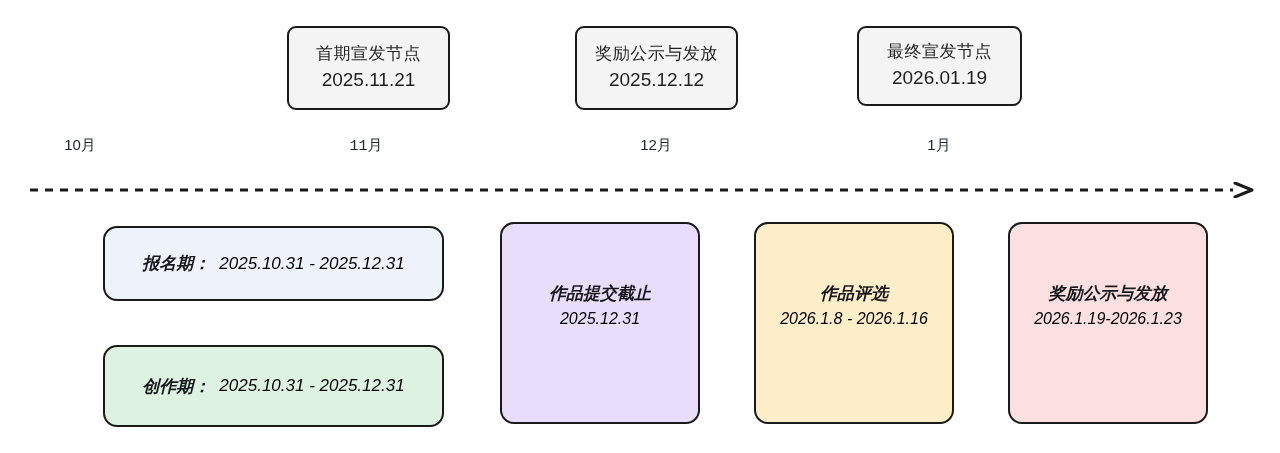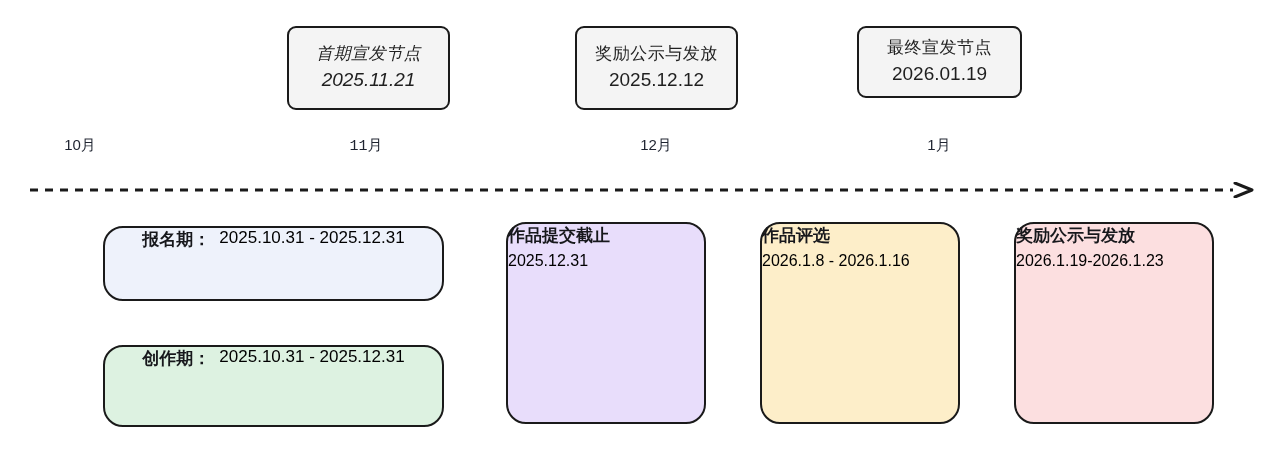--- a/index.html
+++ b/index.html
@@ -59,25 +59,26 @@
     top: 182px;
     width: 1228px;
     height: 16px;
   }
 
   
   .phase {
     position: absolute;
     box-sizing: border-box;
     border: 2px solid #1a1a1a;
-    border-radius: 20px;
+    border-radius: 14px;
     display: flex;
     flex-direction: column;
-    align-items: flex-start;
+    align-items: center;
     justify-content: center;
+    font-style: italic;
   }
   .phase.wide {
     flex-direction: row;
     justify-content: center;
   }
   .phase .p-title {
     font-weight: bold;
     font-size: 17px;
     color: #17181c;
     white-space: nowrap;
@@ -96,40 +97,40 @@
   }
   .phase.tall .p-date {
     font-size: 16px;
   }
   .phase.tall.small-date .p-date {
     font-size: 16px;
   }
 
   
   .phase.tall {
+    padding-top: 58px;
     justify-content: flex-start;
-    margin-left: 6px;
   }
 </style>
 </head>
 <body>
 
 <div id="canvas">
 
-  <div class="milestone" style="left:287px; top:26px; width:163px; height:84px;font-style:italic;">
+  <div class="milestone" style="left:287px; top:26px; width:163px; height:84px;">
     <div class="m-title">首期宣发节点</div>
     <div class="m-date">2025.11.21</div>
   </div>
 
   <div class="milestone" style="left:575px; top:26px; width:163px; height:84px;">
     <div class="m-title">奖励公示与发放</div>
     <div class="m-date">2025.12.12</div>
   </div>
 
-  <div class="milestone" style="left:857px; top:26px; width:165px; height:72px;">
+  <div class="milestone" style="left:857px; top:26px; width:165px; height:80px;">
     <div class="m-title">最终宣发节点</div>
     <div class="m-date">2026.01.19</div>
   </div>
 
   <div class="month-label" style="left:20px; top:136px; width:120px;">10月</div>
   <div class="month-label" style="left:306px; top:136px; width:120px;font-family:Liberation Mono, monospace;">11月</div>
   <div class="month-label" style="left:596px; top:136px; width:120px;">12月</div>
   <div class="month-label" style="left:879px; top:136px; width:120px;">1月</div>
 
   <svg id="axis" viewBox="0 0 1228 16" width="1228" height="16" xmlns="http://www.w3.org/2000/svg">

